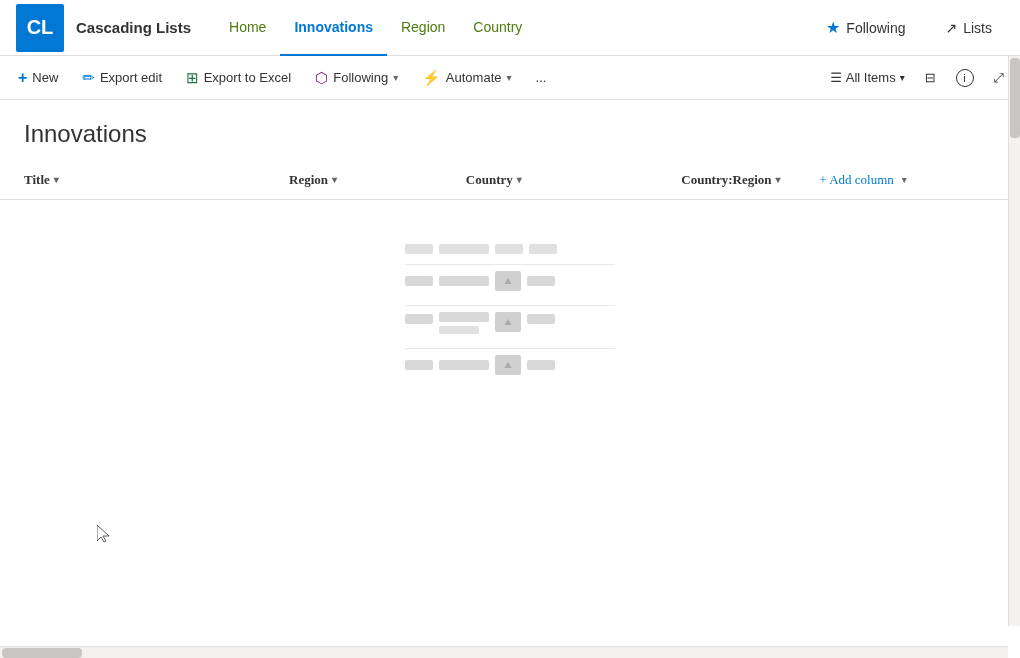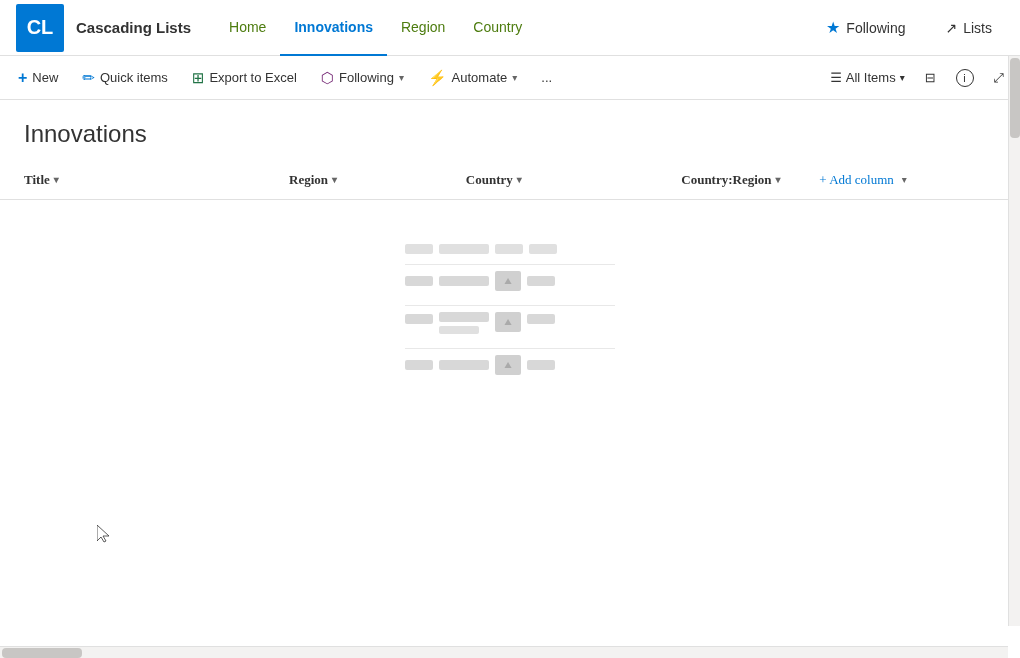--- a/index.html
+++ b/index.html
@@ -246,21 +246,21 @@
 </nav>
 
 <div class="toolbar">
   <button class="toolbar-btn">
     <span class="icon" style="font-weight:bold; font-size:16px;">+</span>
     <span>New</span>
   </button>
 
   <button class="toolbar-btn">
     <span class="icon">✏</span>
-    <span>Quick items</span>
+    <span>Export edit</span>
   </button>
 
   <button class="toolbar-btn">
     <span class="icon" style="color:#217346;">⊞</span>
     <span>Export to Excel</span>
   </button>
 
   <button class="toolbar-btn">
     <span class="icon" style="color:#742774;">⬡</span>
     <span>Following</span>

